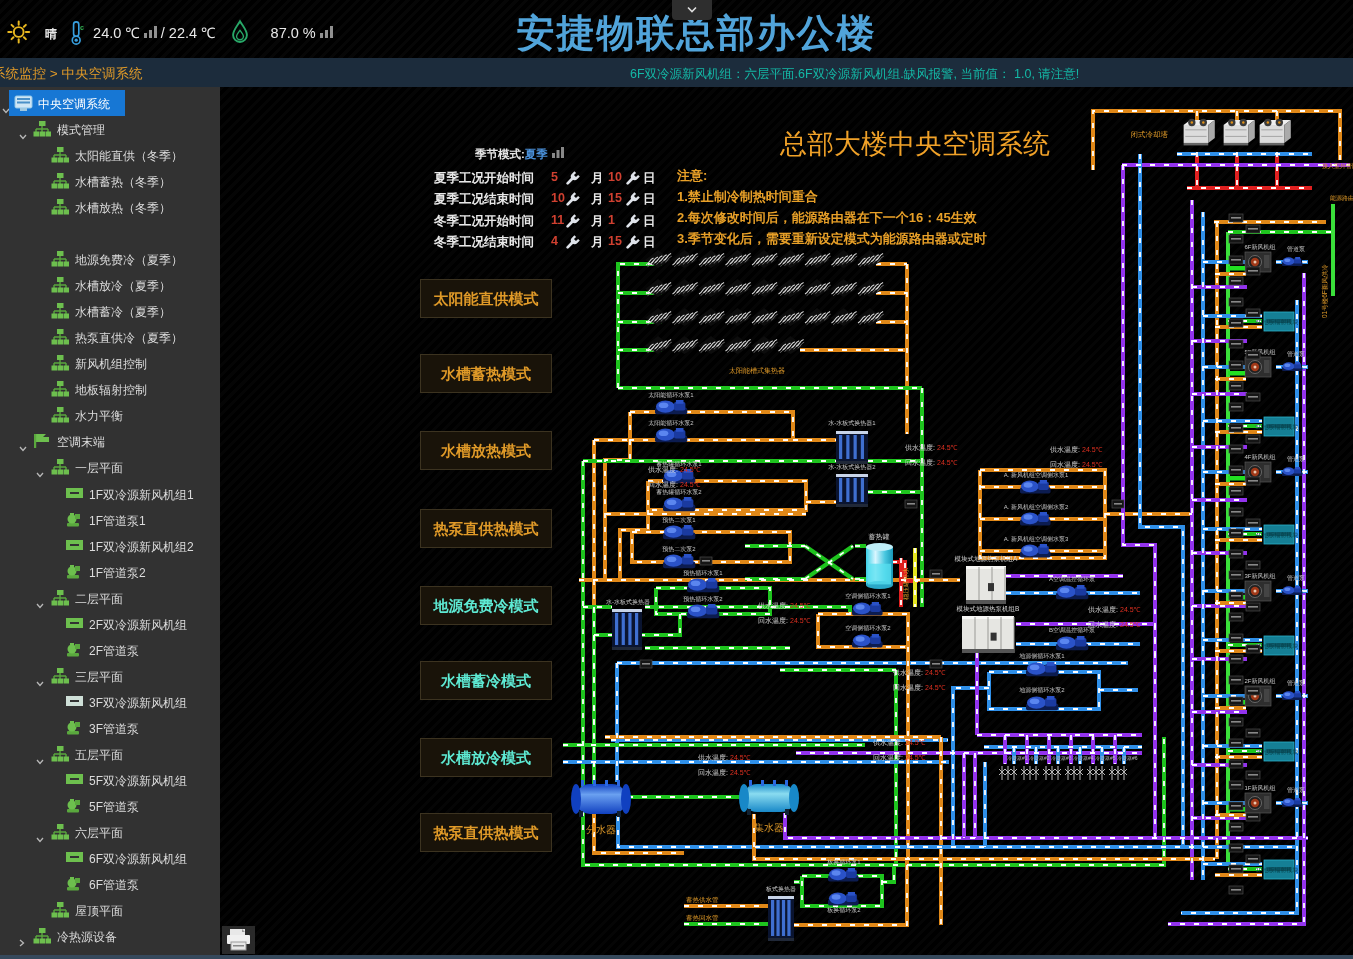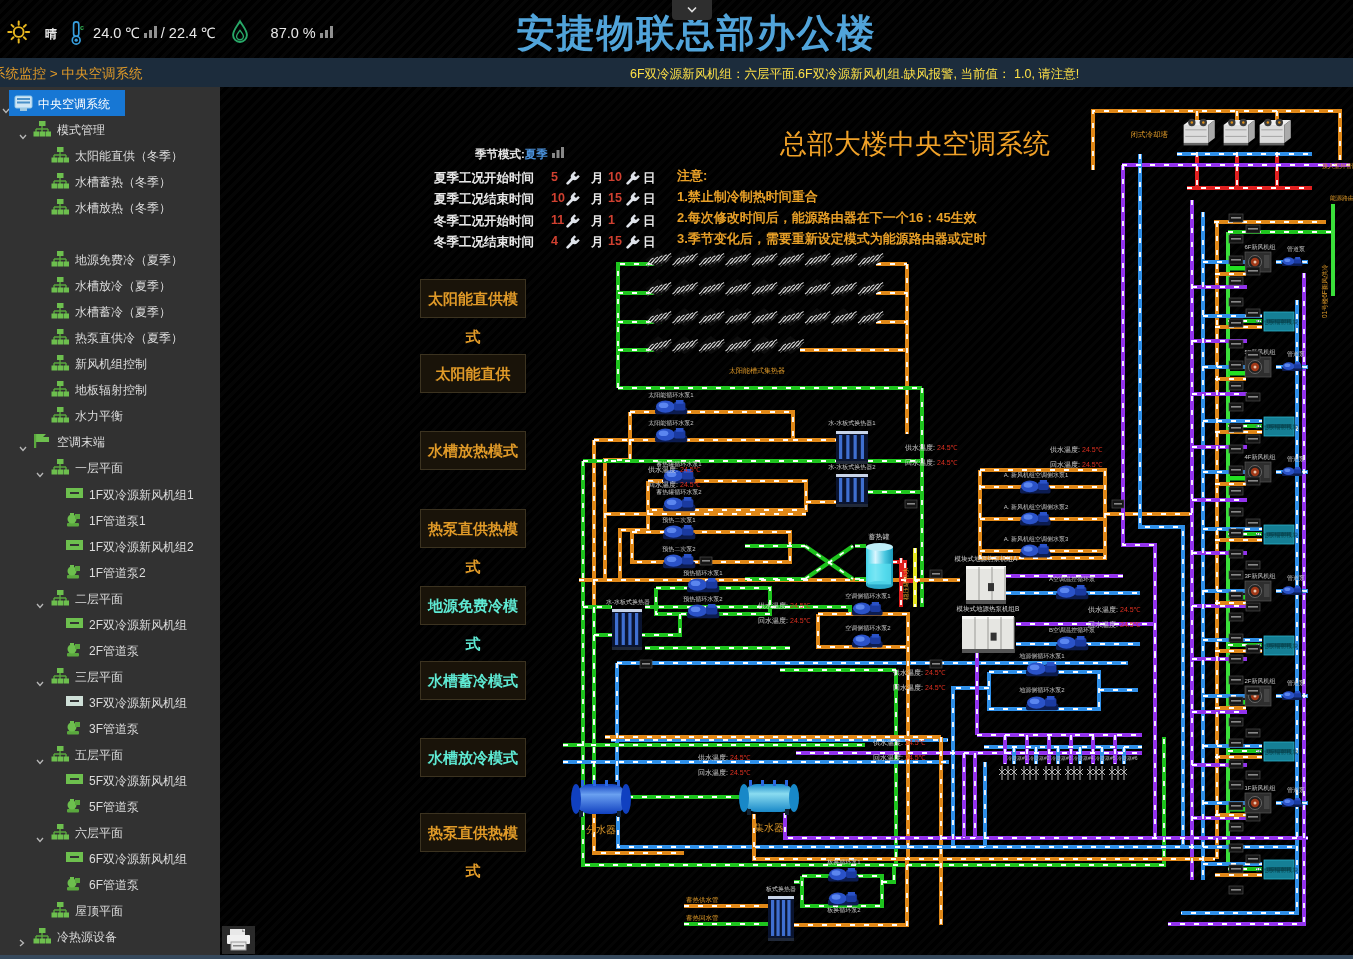--- a/index.html
+++ b/index.html
@@ -1,39 +1,39 @@
 <!DOCTYPE html>
 <html><head><meta charset="utf-8">
 <style>
 *{margin:0;padding:0;box-sizing:border-box}
 html,body{width:1353px;height:959px;overflow:hidden;background:#000;
  font-family:"Liberation Sans",sans-serif}
 #hdr{position:absolute;left:0;top:0;width:1353px;height:58px;background:repeating-linear-gradient(135deg,#060606 0 3px,#000 3px 7px)}
 #alarm{position:absolute;left:0;top:58px;width:1353px;height:29px;background:#1c2c3c}
 #crumb{position:absolute;left:-8px;top:65px;color:#e09a28;font-size:13.5px}
-#atext{position:absolute;left:630px;top:66px;color:#fde047;font-size:12.5px}
+#atext{position:absolute;left:630px;top:66px;color:#14b8a6;font-size:12.5px}
 #side{position:absolute;left:0;top:87px;width:220px;height:868px;background:#323232;overflow:hidden}
 #main{position:absolute;left:220px;top:87px;width:1133px;height:868px;background:repeating-linear-gradient(135deg,#050505 0 3px,#000 3px 7px)}
 #bedge{position:absolute;left:0;top:955px;width:1353px;height:4px;background:#36495c}
 .trow{position:absolute;left:0;width:220px;height:25px}
 .arr{position:absolute;top:9px}
 .selbg{position:absolute;left:9px;top:-1px;width:116px;height:26px;background:#1777d4}
 .tico{position:absolute;top:4px}
 .ttxt{position:absolute;top:5px;color:#dcdcdc;font-size:12px;white-space:nowrap}
 .tsel{color:#fff}
 #title{position:absolute;left:0;top:8px;width:1393px;text-align:center;color:#51a4da;
  font-size:38px;font-weight:bold;letter-spacing:2px}
 #chev{position:absolute;left:672px;top:0;width:40px;height:20px;background:#2e2e2e;
  border-radius:0 0 4px 4px;color:#ddd;text-align:center;font-size:11px;line-height:18px}
 #wx{position:absolute;left:5px;top:16px;height:34px;color:#e8e8e8;font-size:14.5px;white-space:nowrap}
 .chart{display:inline-block;width:13px;height:12px;margin-left:4px;
  background:linear-gradient(#909090,#909090) 0 100%/3px 5px no-repeat,
  linear-gradient(#909090,#909090) 5px 100%/3px 8px no-repeat,
  linear-gradient(#909090,#909090) 10px 100%/3px 12px no-repeat}
-.mbtn{position:absolute;left:420px;width:106px;height:39px;background:#191309;
+.mbtn{position:absolute;left:420px;width:132px;height:39px;background:#191309;
  border:1px solid #3c3320;text-align:center;line-height:38px;font-size:15px;
  font-weight:bold;letter-spacing:0}
 .bo{color:#e09a28}.bb{color:#5eead4}
 #season{position:absolute;left:475px;top:146px;font-size:11.5px;font-weight:bold;color:#e8e8e8}
 #season b{color:#4a90d9}
 .drow{position:absolute;left:434px;width:240px;height:18px;font-size:12.5px}
 .dlab{position:absolute;left:0;color:#e8e8e8;font-weight:bold;white-space:nowrap}
 .dval{position:absolute;color:#d04030;font-weight:bold}
 .dw{position:absolute;top:1px}
 .dunit{position:absolute;color:#e8e8e8;font-weight:bold}
@@ -495,21 +495,21 @@
     <span class="dw" style="left:190px"><svg width="16" height="16" viewBox="0 0 16 16" style="vertical-align:-3px">
         <g transform="rotate(45 8 8)">
           <rect x="6.6" y="6.5" width="2.8" height="9" rx="1.3" fill="#dfe3ea"></rect>
           <path d="M4.2 0.8 v3.4 a3.8 3.8 0 0 0 7.6 0 V0.8 h-2.4 v3 h-2.8 v-3 z" fill="#dfe3ea"></path>
         </g>
       </svg></span>
     <span class="dunit" style="left:209px">日</span>
   </div>
 <div id="note">注意:<br>1.禁止制冷制热时间重合<br>2.每次修改时间后，能源路由器在下一个16：45生效<br>3.季节变化后，需要重新设定模式为能源路由器或定时</div>
 <div class="mbtn bo" style="top:279px">太阳能直供模式</div>
-<div class="mbtn bo" style="top:354px">太阳能直供</div>
+<div class="mbtn bo" style="top:354px">水槽蓄热模式</div>
 <div class="mbtn bo" style="top:431px">水槽放热模式</div>
 <div class="mbtn bo" style="top:509px">热泵直供热模式</div>
 <div class="mbtn bb" style="top:586px">地源免费冷模式</div>
 <div class="mbtn bb" style="top:661px">水槽蓄冷模式</div>
 <div class="mbtn bb" style="top:738px">水槽放冷模式</div>
 <div class="mbtn bo" style="top:813px">热泵直供热模式</div>
 <svg width="1353" height="959" style="position:absolute;left:0;top:0">
 <path d="M618 388L618 264L662 264" fill="none" stroke="#1ec41e" stroke-width="4.0"></path>
 <path d="M618 293L662 293" fill="none" stroke="#1ec41e" stroke-width="4.0"></path>
 <path d="M618 322L662 322" fill="none" stroke="#1ec41e" stroke-width="4.0"></path>

